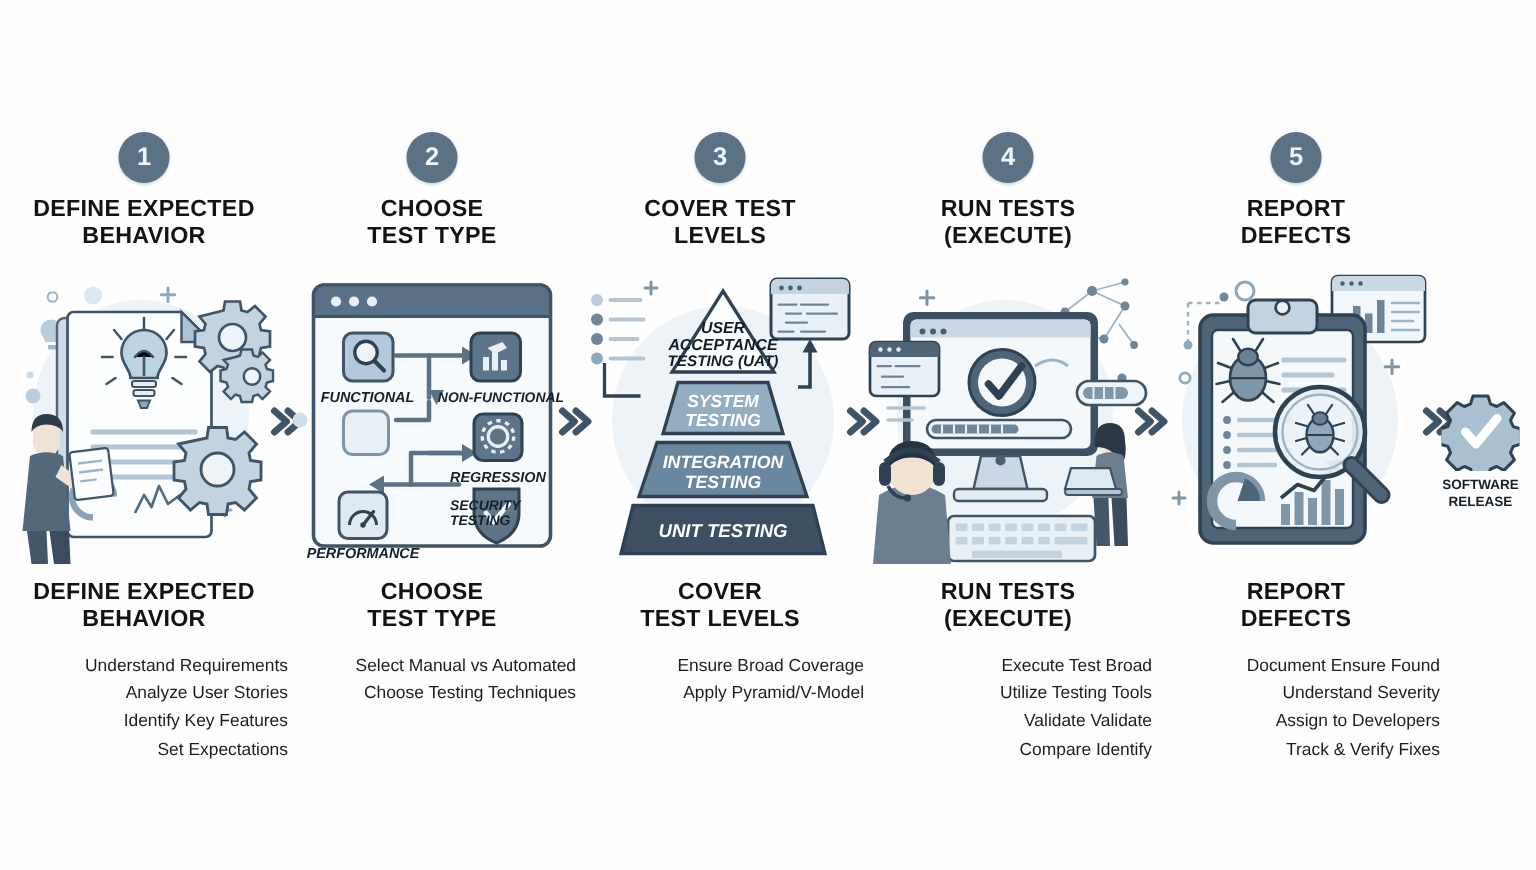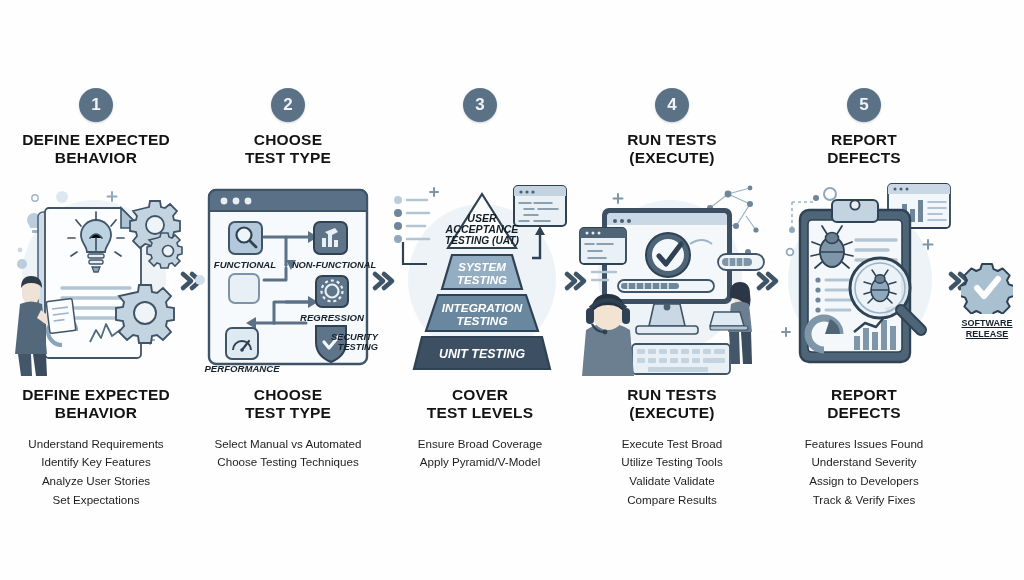--- a/index.html
+++ b/index.html
@@ -74,20 +74,21 @@
     color: #131313;
     line-height: 1.18;
     letter-spacing: .2px;
     white-space: pre-line;
     margin-bottom: 12px;
   }
   .bullets {
     font-size: 11.6px;
     color: #1d1d1d;
     line-height: 1.62;
+    text-align: right;
   }
   .bullets div { white-space: nowrap; }
 
   
   .chev {
     position: absolute;
     top: 268px;
     width: 26px; height: 26px;
   }
 
@@ -98,21 +99,20 @@
     width: 62px;
     text-align: center;
   }
   .release-label {
     font-size: 9px;
     font-weight: bold;
     color: #15202b;
     line-height: 1.25;
     margin-top: 4px;
     white-space: pre-line;
-    text-decoration: underline;
   }
 </style>
 </head>
 <body>
 
 <div class="canvas">
 
   <div class="steps">
 
     <div class="step">
@@ -185,22 +185,22 @@
             </g>
           </g>
         </svg>
       </div>
 
       <div class="bot-head">
         <div class="bot-title">DEFINE EXPECTED
 BEHAVIOR</div>
         <div class="bullets">
           <div>Understand Requirements</div>
+          <div>Analyze User Stories</div>
           <div>Identify Key Features</div>
-          <div>Analyze User Stories</div>
           <div>Set Expectations</div>
         </div>
       </div>
 
       <svg class="chev" style="left:178px" viewBox="0 0 26 26">
         <g fill="none" stroke="#3f5467" stroke-width="4.6" stroke-linecap="round" stroke-linejoin="round">
           <polyline points="5,6 13,13 5,20"></polyline>
             <polyline points="14,6 22,13 14,20"></polyline>
         </g>
       </svg>
@@ -266,21 +266,21 @@
 
           <rect x="32" y="148" width="32" height="31" rx="6" fill="#dfe9f1" stroke="#3f5467" stroke-width="2"></rect>
           <path d="M39 170 a9 9 0 0 1 18 0" fill="none" stroke="#2f4253" stroke-width="2"></path>
           <path d="M48 170 l7 -9" stroke="#2f4253" stroke-width="2.2" stroke-linecap="round"></path>
           <circle cx="48" cy="170" r="1.8" fill="#2f4253"></circle>
           <text x="48" y="192" font-family="Liberation Sans, sans-serif" font-size="9.6" font-weight="bold" fill="#16202a" text-anchor="middle">PERFORMANCE</text>
 
           <path d="M122 146 h30 v16 q0 14 -15 20 q-15 -6 -15 -20z" fill="#5d7489" stroke="#2f4253" stroke-width="2"></path>
           <polyline points="130,162 135,168 145,156" fill="none" stroke="#f2f7fb" stroke-width="3.2" stroke-linecap="round" stroke-linejoin="round"></polyline>
         </svg>
-        <div style="position:absolute;left:106px;top:152px;width:78px;text-align:right;font-size:9.3px;font-weight:bold;color:#16202a;line-height:1.12;white-space:pre-line">SECURITY
+        <div style="position:absolute;left:106px;top:152px;width:78px;text-align:left;font-size:9.3px;font-weight:bold;color:#16202a;line-height:1.12;white-space:pre-line">SECURITY
 TESTING</div>
       </div>
 
       <div class="bot-head">
         <div class="bot-title">CHOOSE
 TEST TYPE</div>
         <div class="bullets">
           <div>Select Manual vs Automated</div>
           <div>Choose Testing Techniques</div>
         </div>
@@ -290,20 +290,22 @@
         <g fill="none" stroke="#3f5467" stroke-width="4.6" stroke-linecap="round" stroke-linejoin="round">
           <polyline points="5,6 13,13 5,20"></polyline>
             <polyline points="14,6 22,13 14,20"></polyline>
         </g>
       </svg>
     </div>
 
     <div class="step">
       <div class="top-head">
         <div class="num-circle">3</div>
+        <div class="top-title">COVER TEST
+LEVELS</div>
       </div>
 
       <div class="illus">
         <svg width="188" height="196" viewBox="0 0 188 196">
           <ellipse cx="96" cy="100" rx="74" ry="76" fill="#eef3f7"></ellipse>
           <g stroke="#7f95a8" stroke-width="2" stroke-linecap="round">
             <path d="M48 8 v8 M44 12 h8"></path>
           </g>
 
           <g>
@@ -475,21 +477,21 @@
         </svg>
       </div>
 
       <div class="bot-head">
         <div class="bot-title">RUN TESTS
 (EXECUTE)</div>
         <div class="bullets">
           <div>Execute Test Broad</div>
           <div>Utilize Testing Tools</div>
           <div>Validate Validate</div>
-          <div>Compare Results</div>
+          <div>Compare Identify</div>
         </div>
       </div>
 
       <svg class="chev" style="left:178px" viewBox="0 0 26 26">
         <g fill="none" stroke="#3f5467" stroke-width="4.6" stroke-linecap="round" stroke-linejoin="round">
           <polyline points="5,6 13,13 5,20"></polyline>
             <polyline points="14,6 22,13 14,20"></polyline>
         </g>
       </svg>
     </div>
@@ -584,21 +586,21 @@
             <path d="M131 130 l20 20" stroke="#2f4253" stroke-width="12" stroke-linecap="round"></path>
             <path d="M131 130 l20 20" stroke="#4e6578" stroke-width="8" stroke-linecap="round"></path>
           </g>
         </svg>
       </div>
 
       <div class="bot-head">
         <div class="bot-title">REPORT
 DEFECTS</div>
         <div class="bullets">
-          <div>Features Issues Found</div>
+          <div>Document Ensure Found</div>
           <div>Understand Severity</div>
           <div>Assign to Developers</div>
           <div>Track &amp; Verify Fixes</div>
         </div>
       </div>
 
       <svg class="chev" style="left:178px" viewBox="0 0 26 26">
         <g fill="none" stroke="#3f5467" stroke-width="4.6" stroke-linecap="round" stroke-linejoin="round">
           <polyline points="5,6 13,13 5,20"></polyline>
             <polyline points="14,6 22,13 14,20"></polyline>

